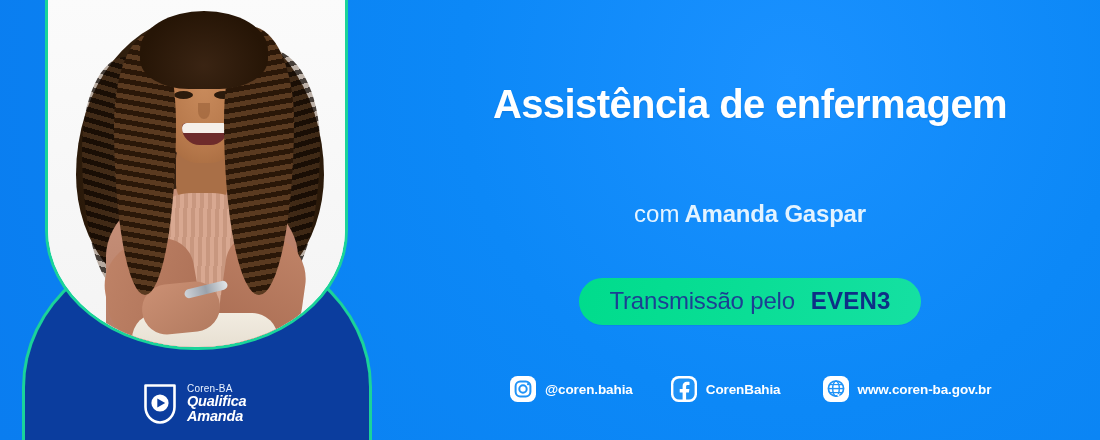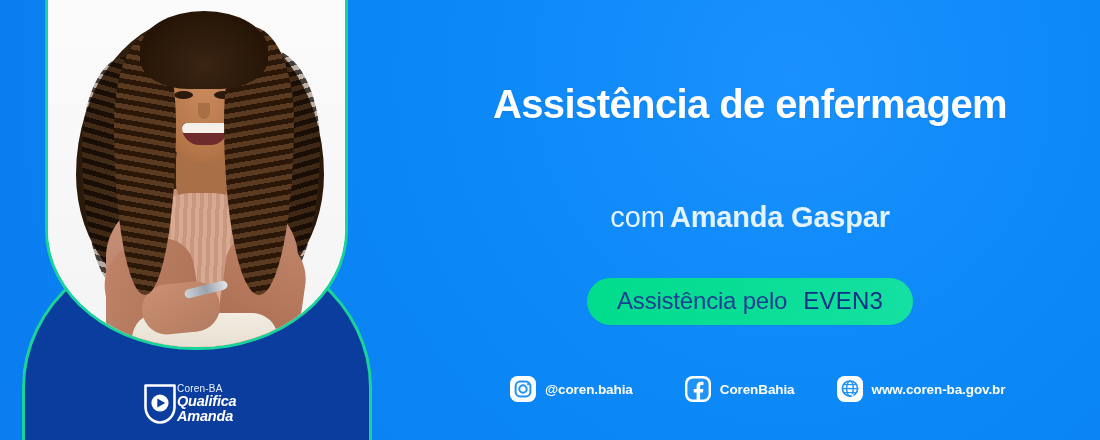--- a/index.html
+++ b/index.html
@@ -151,21 +151,21 @@
   #hair-crown {
     left:92px; top:14px; width:128px; height:78px;
     background:radial-gradient(ellipse at 50% 70%, #3a2413 0%, #261506 70%);
     border-radius:50% 50% 38% 38%;
   }
 
   
   #logo {
     position:absolute;
     left:143px; top:383px;
-    display:flex; align-items:center; 
+    display:flex; align-items:center; gap:10px;
     z-index:6;
   }
   #logo-shield { width:34px; height:42px; flex:none; }
   #logo-text { line-height:1.04; color:#ffffff; }
   #logo-kicker { font-size:10px; letter-spacing:.2px; font-weight:400; color:#e9f2ff; }
   .logo-strong { font-size:14.5px; font-weight:700; letter-spacing:-.2px;font-style:italic; }
 
   
   #content {
     position:absolute;
@@ -184,21 +184,21 @@
     font-weight:700;
     letter-spacing:-0.6px;
     line-height:1.32;
     text-shadow:0 1px 2px rgba(0,40,90,.12);
   }
 
   #speaker-line {
     position:absolute;
     left:0; top:200px; width:700px;
     text-align:center;
-    font-size:29px;
+    font-size:24px;
     color:#dcefff;
     line-height:1.2;
   }
   #speaker-prefix { font-weight:300; color:#e6f4ff; }
   #speaker-name { font-weight:700; color:#e3f3ff; margin-left:5px; letter-spacing:-.2px; }
 
   #cta-wrap {
     position:absolute;
     left:0; top:278px; width:700px;
     display:flex; justify-content:center;
@@ -207,35 +207,35 @@
     background:linear-gradient(100deg, #00dc8c 0%, #0ade96 50%, #15e0a2 100%);
     border-radius:26px;
     padding:9px 30px 10px 30px;
     font-size:24px;
     color:#123a8f;
     letter-spacing:-.2px;
     white-space:nowrap;
     box-shadow:0 1px 0 rgba(0,0,0,.04);
   }
   #cta-text { font-weight:400; color:#1c3f93; }
-  #cta-brand { font-weight:400; color:#0e2f86; margin-left:16px; letter-spacing:.2px; }
+  #cta-brand { font-weight:700; color:#0e2f86; margin-left:16px; letter-spacing:.2px; }
 
   
   #contacts {
     position:absolute;
     left:110px; top:376px;
     display:flex; align-items:flex-start; gap:36px;
   }
   .contact { display:flex; align-items:center; gap:9px; }
   .c-icon { width:26px; height:26px; flex:none; }
   .c-label {
     font-size:13.5px; font-weight:700; color:#ffffff; letter-spacing:-.1px;
     white-space:nowrap;
   }
-  .gap-a { margin-left:16px; }
+  .gap-a { margin-left:2px; }
   .gap-b { margin-left:6px; }
 </style>
 </head>
 <body>
 
 <div id="banner">
 
   <div id="left-panel">
 
     <div id="navy-shape"></div>
@@ -287,21 +287,21 @@
     <div id="title-block">
       <div class="title-line">Assistência de enfermagem</div>
     </div>
 
     <div id="speaker-line">
       <span id="speaker-prefix">com</span><span id="speaker-name">Amanda Gaspar</span>
     </div>
 
     <div id="cta-wrap">
       <div id="cta-pill">
-        <span id="cta-text">Assistência pelo</span><span id="cta-brand">EVEN3</span>
+        <span id="cta-text">Transmissão pelo</span><span id="cta-brand">EVEN3</span>
       </div>
     </div>
 
     <div id="contacts">
 
       <div class="contact">
         <svg class="c-icon" viewBox="0 0 26 26">
           <rect x="0" y="0" width="26" height="26" rx="7.5" fill="#ffffff"></rect>
           <rect x="5.6" y="5.6" width="14.8" height="14.8" rx="4.6" fill="none" stroke="#1f93f7" stroke-width="2"></rect>
           <circle cx="13" cy="13" r="3.7" fill="none" stroke="#1f93f7" stroke-width="2"></circle>

